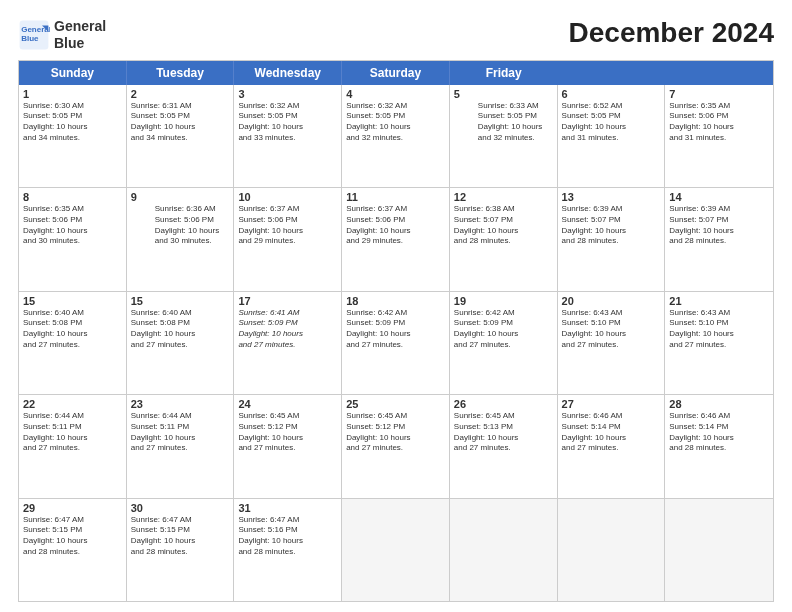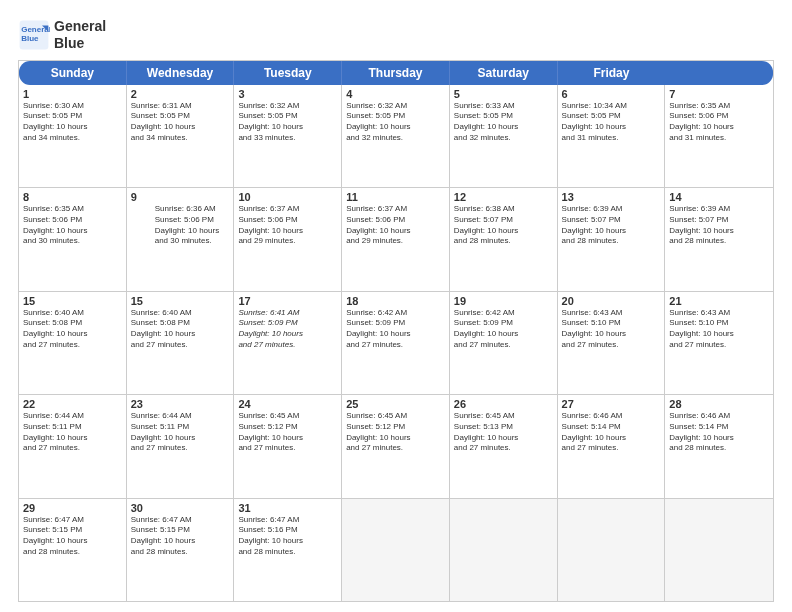--- a/index.html
+++ b/index.html
@@ -54,21 +54,20 @@
     .calendar {
       flex: 1;
       display: flex;
       flex-direction: column;
       border: 1px solid #ccc;
     }
     .cal-header {
       display: grid;
       grid-template-columns: repeat(7, 1fr);
       background: #3a6fc4;
-      border-radius: 11px;
     }
     .cal-header-cell {
       color: #fff;
       font-size: 12px;
       font-weight: bold;
       padding: 5px 4px;
       text-align: center;
       border-right: 1px solid #5580cc;
     }
     .cal-header-cell:last-child { border-right: none; }
@@ -118,29 +117,29 @@
         <text x="4" y="16" font-size="10" font-weight="bold" fill="#3a6fc4">General</text>
         <text x="4" y="28" font-size="10" font-weight="bold" fill="#3a6fc4">Blue</text>
         <polygon points="30,8 38,16 38,8" fill="#3a6fc4"></polygon>
       </svg>
       <div>
         <div class="logo-text">General</div>
         <div class="logo-text">Blue</div>
       </div>
     </div>
     <div class="title-block">
+      <div class="main-title">December 2024</div>
     </div>
   </div>
 
   <div class="calendar">
     <div class="cal-header">
       <div class="cal-header-cell">Sunday</div>
+      <div class="cal-header-cell">Tuesday</div>
       <div class="cal-header-cell">Wednesday</div>
-      <div class="cal-header-cell">Tuesday</div>
-      <div class="cal-header-cell">Thursday</div>
       <div class="cal-header-cell">Saturday</div>
       <div class="cal-header-cell">Friday</div>
     </div>
     <div class="cal-body" id="cal-body">
     <div class="cal-row">
           <div class="cal-cell">
             <span class="day-num">1</span>
             <div class="cal-cell-text" style="white-space: pre-line;">Sunrise: 6:30 AM
 Sunset: 5:05 PM
 Daylight: 10 hours
@@ -162,28 +161,28 @@
           </div>
           <div class="cal-cell">
             <span class="day-num">4</span>
             <div class="cal-cell-text" style="white-space: pre-line;">Sunrise: 6:32 AM
 Sunset: 5:05 PM
 Daylight: 10 hours
 and 32 minutes.</div>
           </div>
           <div class="cal-cell">
             <span class="day-num">5</span>
-            <div class="cal-cell-text" style="white-space: pre-line;">Sunrise: 6:33 AM
+            <div class="cal-cell-text" style="white-space: pre-line; margin-left: 24px;">Sunrise: 6:33 AM
 Sunset: 5:05 PM
 Daylight: 10 hours
 and 32 minutes.</div>
           </div>
           <div class="cal-cell">
             <span class="day-num">6</span>
-            <div class="cal-cell-text" style="white-space: pre-line;">Sunrise: 10:34 AM
+            <div class="cal-cell-text" style="white-space: pre-line;">Sunrise: 6:52 AM
 Sunset: 5:05 PM
 Daylight: 10 hours
 and 31 minutes.</div>
           </div>
           <div class="cal-cell">
             <span class="day-num">7</span>
             <div class="cal-cell-text" style="white-space: pre-line;">Sunrise: 6:35 AM
 Sunset: 5:06 PM
 Daylight: 10 hours
 and 31 minutes.</div>

